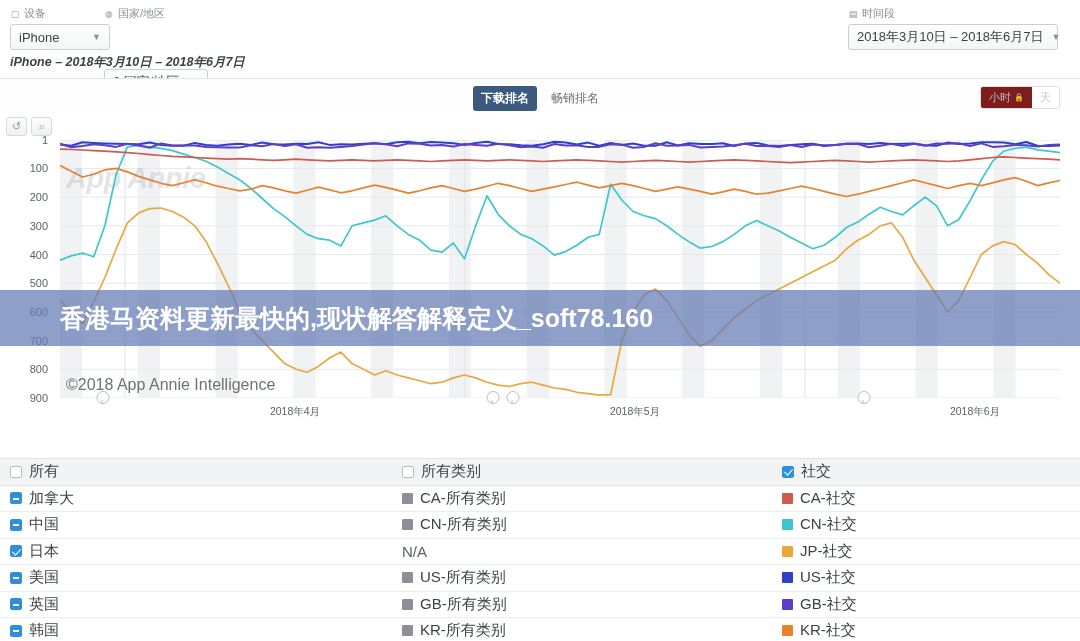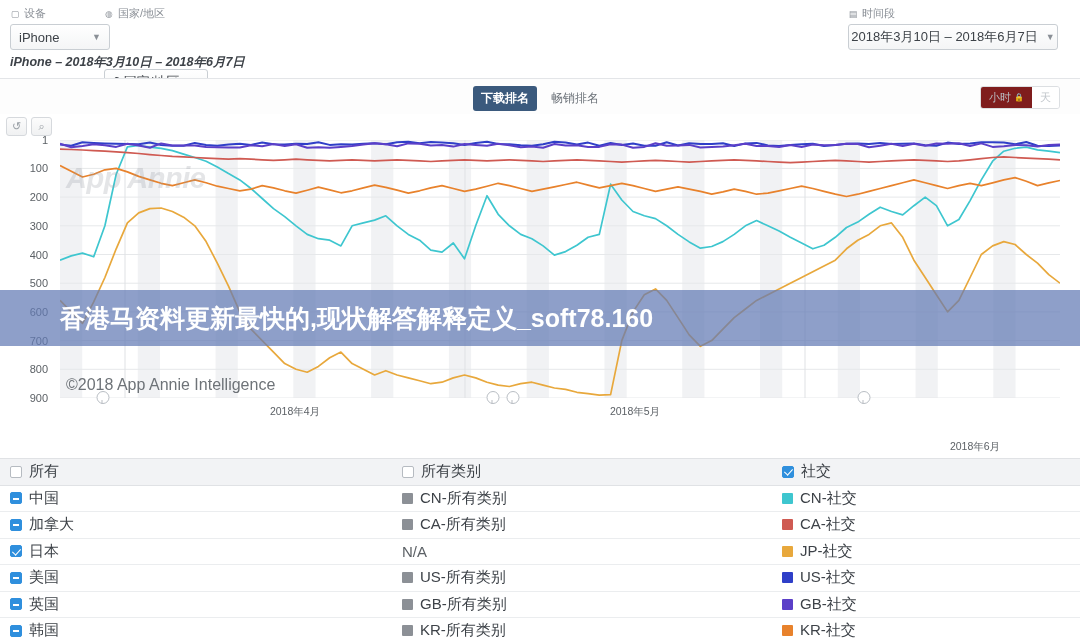--- a/index.html
+++ b/index.html
@@ -49,21 +49,21 @@
     display: flex;
     align-items: center;
     padding: 0 8px;
     font-size: 13px;
     color: #3d4248;
     white-space: nowrap;
   }
   .select-box .val { flex: 1; }
   .select-box.device-sel { width: 100px; }
   .select-box.country-sel { width: 104px; margin-top: 48px; }
-  .select-box.period-sel { width: 210px; justify-content: center; }
+  .select-box.period-sel { width: 210px; justify-content: space-between; }
   .caret {
     margin-left: 8px;
     color: #8a8f96;
     font-size: 9px;
     line-height: 1;
   }
 
   .subtitle {
     position: absolute;
     left: 10px; top: 54px;
@@ -427,21 +427,21 @@
         <path d="M0.0 25.5 L11.2 31.3 L22.5 37.0 L33.7 34.2 L44.9 29.8 L56.2 28.4 L67.4 31.9 L78.7 36.4 L89.9 39.9 L101.1 43.3 L112.4 45.6 L123.6 42.8 L134.8 39.9 L146.1 42.8 L157.3 46.2 L168.5 48.5 L179.8 50.8 L191.0 49.1 L202.2 45.6 L213.5 47.9 L224.7 50.8 L236.0 53.1 L247.2 50.2 L258.4 47.1 L269.7 49.9 L280.9 52.8 L292.1 50.8 L303.4 47.9 L314.6 45.1 L325.8 47.4 L337.1 50.2 L348.3 53.1 L359.6 50.8 L370.8 47.9 L382.0 45.6 L393.3 48.5 L404.5 51.4 L415.7 49.1 L427.0 46.2 L438.2 43.3 L449.4 45.6 L460.7 48.5 L471.9 51.4 L483.1 49.1 L494.4 46.8 L505.6 44.5 L516.9 42.2 L528.1 45.1 L539.3 47.9 L550.6 45.6 L561.8 43.3 L573.0 45.6 L584.3 48.5 L595.5 51.4 L606.7 49.1 L618.0 46.8 L629.2 49.1 L640.4 51.4 L651.7 54.2 L662.9 51.9 L674.2 49.1 L685.4 51.4 L696.6 54.2 L707.9 53.1 L719.1 50.8 L730.3 48.5 L741.6 46.2 L752.8 48.5 L764.0 51.4 L775.3 54.2 L786.5 56.5 L797.8 54.2 L809.0 51.4 L820.2 48.5 L831.5 45.6 L842.7 42.8 L853.9 39.9 L865.2 42.8 L876.4 45.6 L887.6 48.5 L898.9 45.6 L910.1 43.3 L921.3 45.6 L932.6 42.8 L943.8 39.9 L955.1 37.6 L966.3 41.3 L977.5 45.6 L988.8 42.8 L1000.0 40.5" fill="none" stroke="#e8822c" stroke-width="1.7" stroke-linejoin="round"></path>
       </svg>
   </div>
 
   <div class="watermark">App Annie</div>
   <div class="credit">©2018 App Annie Intelligence</div>
 
   <div class="xaxis">
       <div class="xtick" style="left: 23.5%;">2018年4月</div>
       <div class="xtick" style="left: 57.5%;">2018年5月</div>
-      <div class="xtick" style="left: 91.5%; margin-top: 35px;">2018年6月</div>
+      <div class="xtick" style="left: 91.5%;">2018年6月</div>
     </div>
 <div class="balloon" style="left: calc(4.2% + 56.64px);"></div>
     <div class="balloon" style="left: calc(43.2% + 25.44px);"></div>
     <div class="balloon" style="left: calc(45.2% + 23.84px);"></div>
     <div class="balloon" style="left: calc(80.3% - 4.24px);"></div>
   </div>
 
 <div class="overlay-banner">
   <div class="overlay-text">香港马资料更新最快的,现状解答解释定义_soft78.160</div>
 </div>
@@ -458,43 +458,43 @@
     </div>
     <div class="cell c3">
       <span class="cb checked"></span>
       <span>社交</span>
     </div>
   </div>
   <div id="legend-body">
       <div class="legend-row">
         <div class="cell c1">
           <span class="cb indet"></span>
-          <span>中国</span>
+          <span>加拿大</span>
         </div>
         <div class="cell c2">
           <span class="swatch" style="background: rgb(140, 144, 150);"></span>
-          <span>CN-所有类别</span>
+          <span>CA-所有类别</span>
         </div>
         <div class="cell c3">
-          <span class="swatch" style="background: rgb(62, 198, 207);"></span>
-          <span>CN-社交</span>
+          <span class="swatch" style="background: rgb(207, 90, 82);"></span>
+          <span>CA-社交</span>
         </div>
       </div>
       <div class="legend-row">
         <div class="cell c1">
           <span class="cb indet"></span>
-          <span>加拿大</span>
+          <span>中国</span>
         </div>
         <div class="cell c2">
           <span class="swatch" style="background: rgb(140, 144, 150);"></span>
-          <span>CA-所有类别</span>
+          <span>CN-所有类别</span>
         </div>
         <div class="cell c3">
-          <span class="swatch" style="background: rgb(207, 90, 82);"></span>
-          <span>CA-社交</span>
+          <span class="swatch" style="background: rgb(62, 198, 207);"></span>
+          <span>CN-社交</span>
         </div>
       </div>
       <div class="legend-row">
         <div class="cell c1">
           <span class="cb checked"></span>
           <span>日本</span>
         </div>
         <div class="cell c2">
           <span class="na-text">N/A</span>
         </div>

